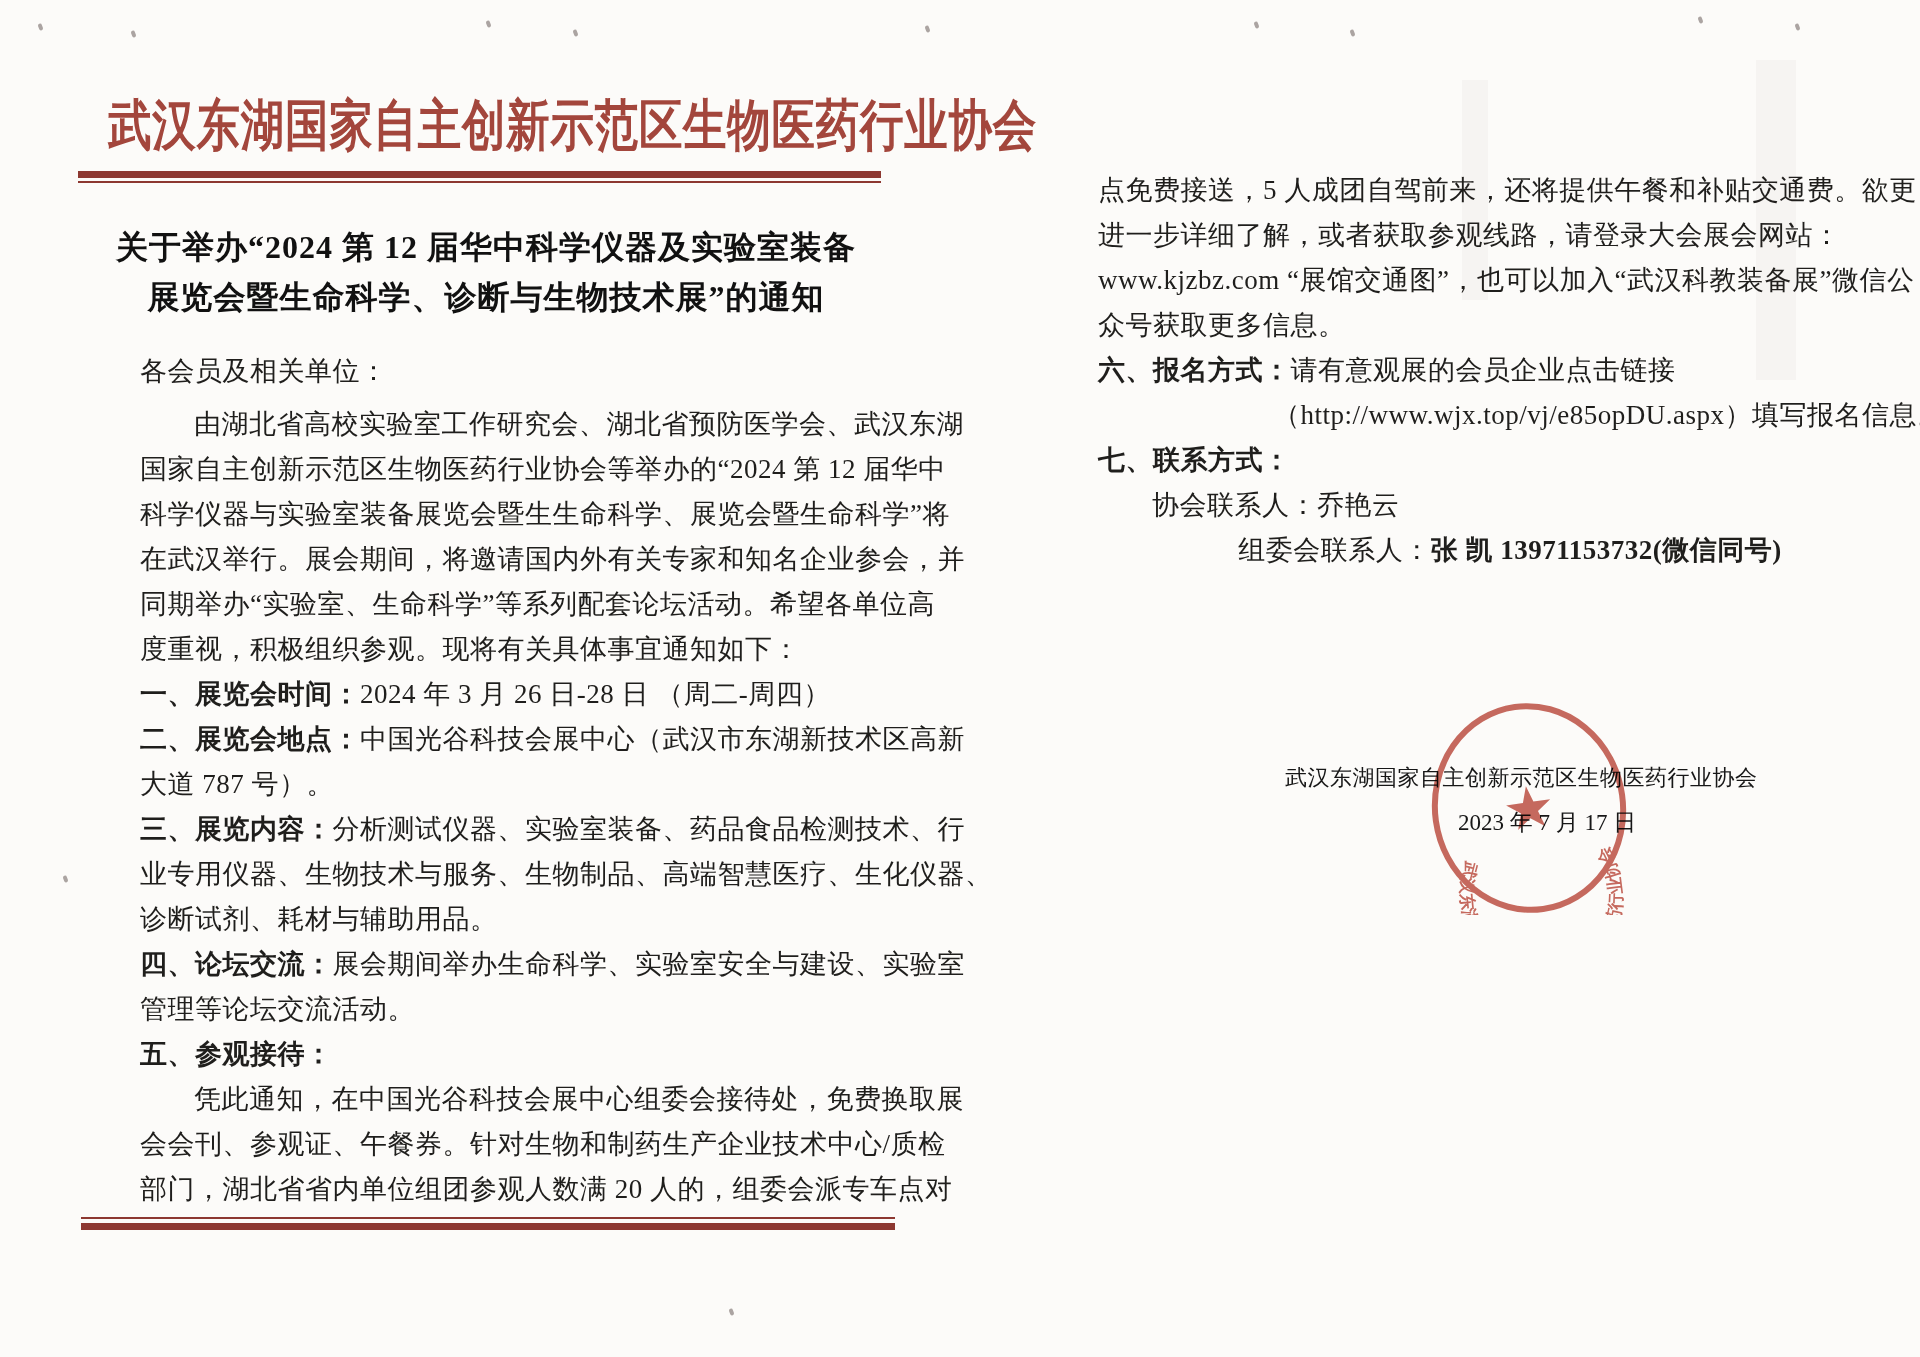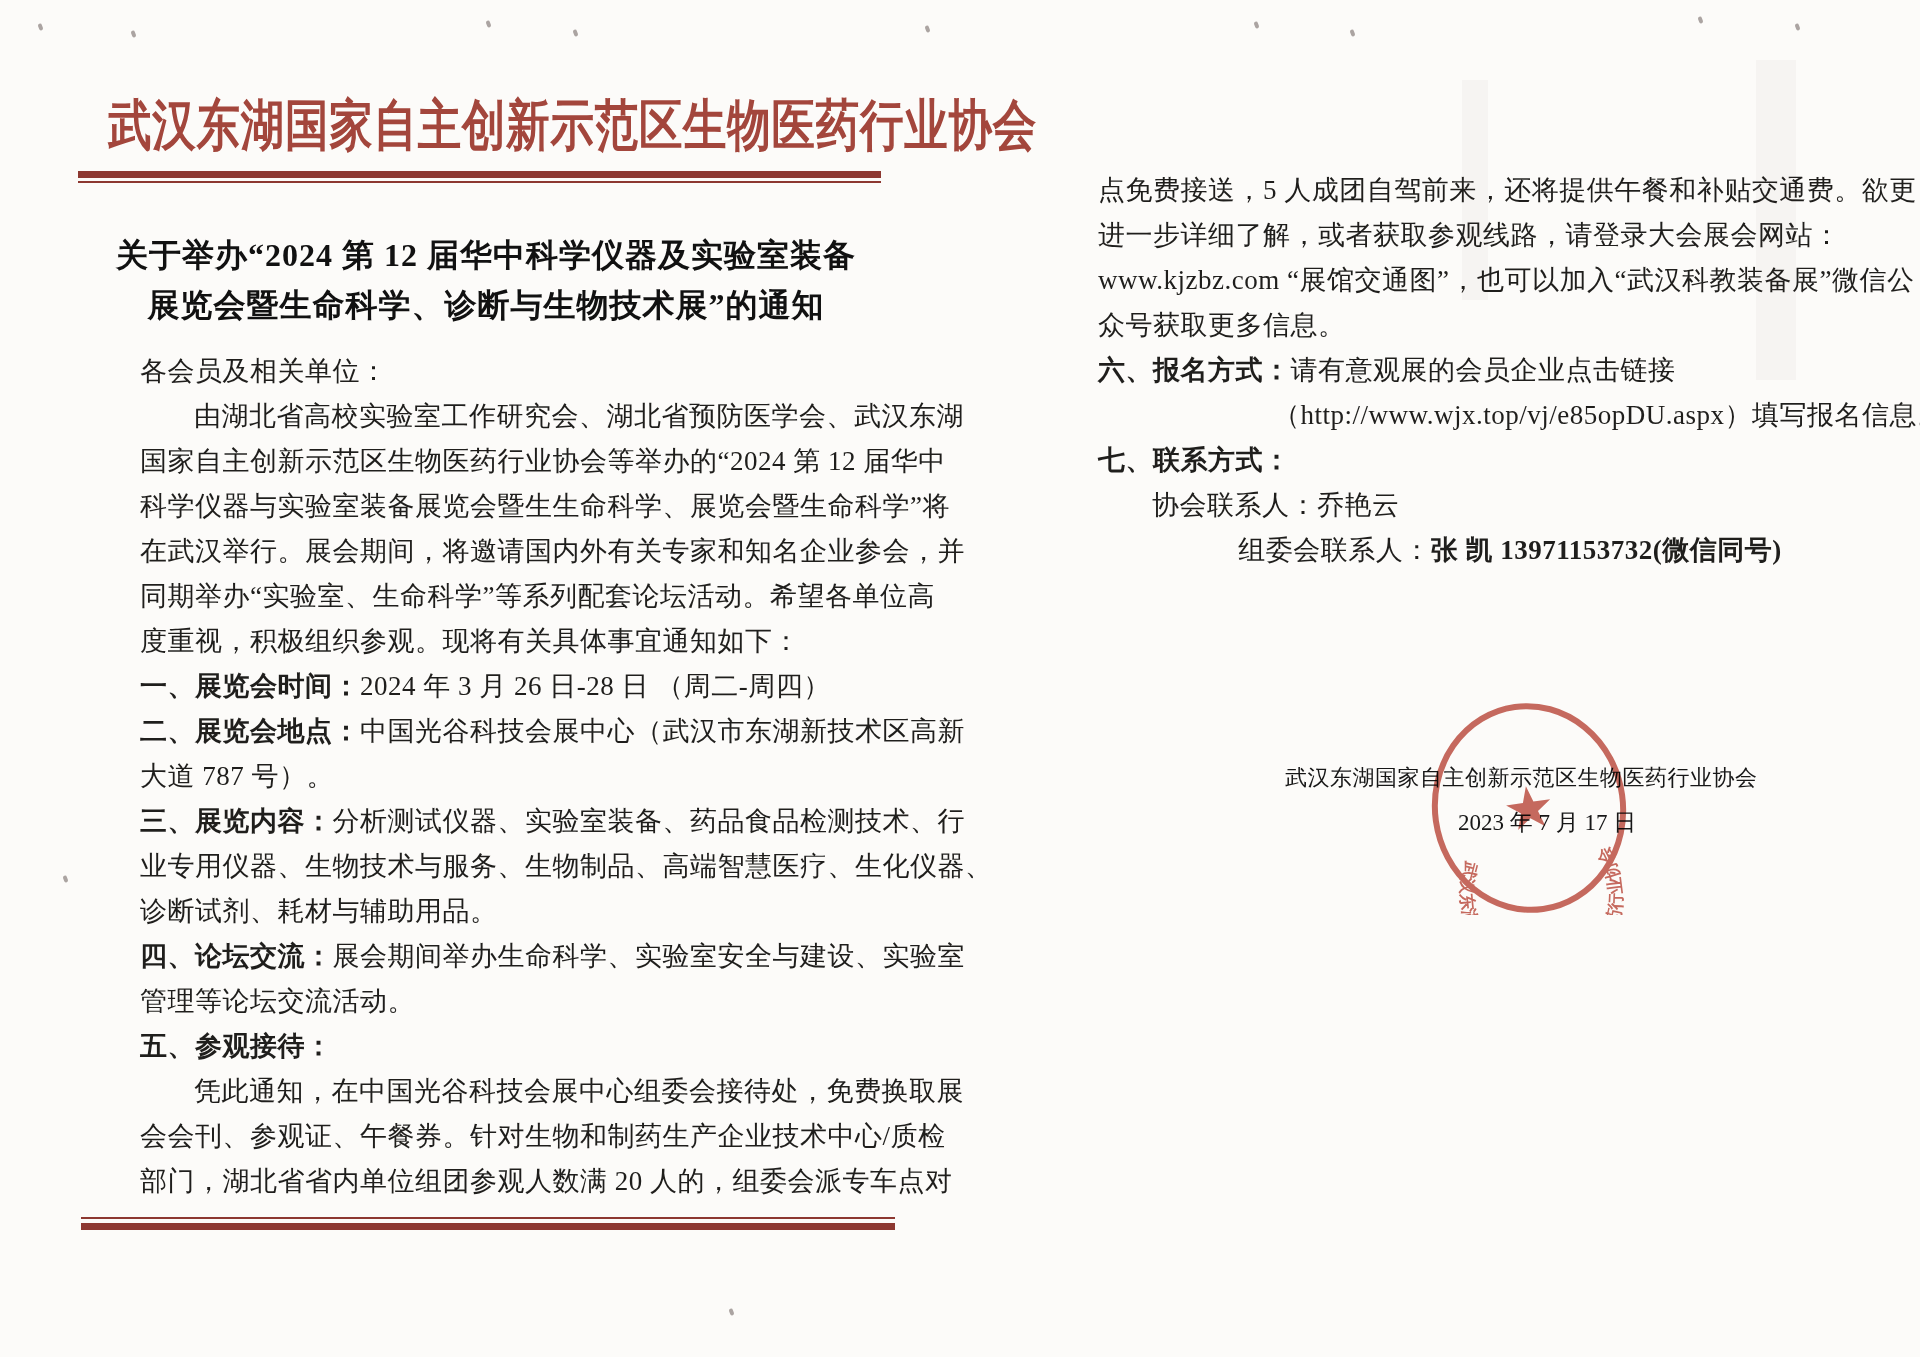--- a/index.html
+++ b/index.html
@@ -23,21 +23,21 @@
   .rule{position:absolute;}
   .rule .bar1{height:7px;background:#8d3831;}
   .rule .gap{height:3px;}
   .rule .bar2{height:2px;background:#8d3831;}
   .rule-bottom .bar1{height:2px;background:#8d3831;}
   .rule-bottom .gap{height:4px;}
   .rule-bottom .bar2{height:7px;background:#8d3831;}
   .doc-title{
     position:absolute;left:110px;top:222px;width:752px;
     text-align:center;font-weight:bold;font-size:32px;line-height:50px;
-    color:#111;letter-spacing:1px;margin-top:8px;
+    color:#111;letter-spacing:1px;
   }
   .bodycol{
     position:absolute;font-size:27px;line-height:45px;
     letter-spacing:0.5px;white-space:nowrap;
   }
   #left-lines{left:140px;top:349px;width:730px;}
   #right-lines{left:1098px;top:120px;width:770px;margin-top:48px;}
   .line{height:45px;}
   .lbl,.lbl2{font-family:Liberation Serif, serif;font-weight:bold;}
   
@@ -75,21 +75,21 @@
     <div class="bar2"></div>
   </div>
 
   <div class="doc-title">
     <div>关于举办“2024 第 12 届华中科学仪器及实验室装备</div>
     <div>展览会暨生命科学、诊断与生物技术展”的通知</div>
   </div>
 
   <div class="bodycol" id="left-lines">
       <div class="line"><span>各会员及相关单位：</span></div>
-      <div class="line" style="padding-left: 54px;"><span>由湖北省高校实验室工作研究会、湖北省预防医学会、武汉东湖</span></div>
+      <div class="line" style="padding-left: 54px; margin-top: 8px;"><span>由湖北省高校实验室工作研究会、湖北省预防医学会、武汉东湖</span></div>
       <div class="line"><span>国家自主创新示范区生物医药行业协会等举办的“2024 第 12 届华中</span></div>
       <div class="line"><span>科学仪器与实验室装备展览会暨生生命科学、展览会暨生命科学”将</span></div>
       <div class="line"><span>在武汉举行。展会期间，将邀请国内外有关专家和知名企业参会，并</span></div>
       <div class="line"><span>同期举办“实验室、生命科学”等系列配套论坛活动。希望各单位高</span></div>
       <div class="line"><span>度重视，积极组织参观。现将有关具体事宜通知如下：</span></div>
       <div class="line"><span class="lbl">一、展览会时间：</span><span>2024 年 3 月 26 日-28 日 （周二-周四）</span></div>
       <div class="line"><span class="lbl">二、展览会地点：</span><span>中国光谷科技会展中心（武汉市东湖新技术区高新</span></div>
       <div class="line"><span>大道 787 号）。</span></div>
       <div class="line"><span class="lbl">三、展览内容：</span><span>分析测试仪器、实验室装备、药品食品检测技术、行</span></div>
       <div class="line"><span>业专用仪器、生物技术与服务、生物制品、高端智慧医疗、生化仪器、</span></div>

